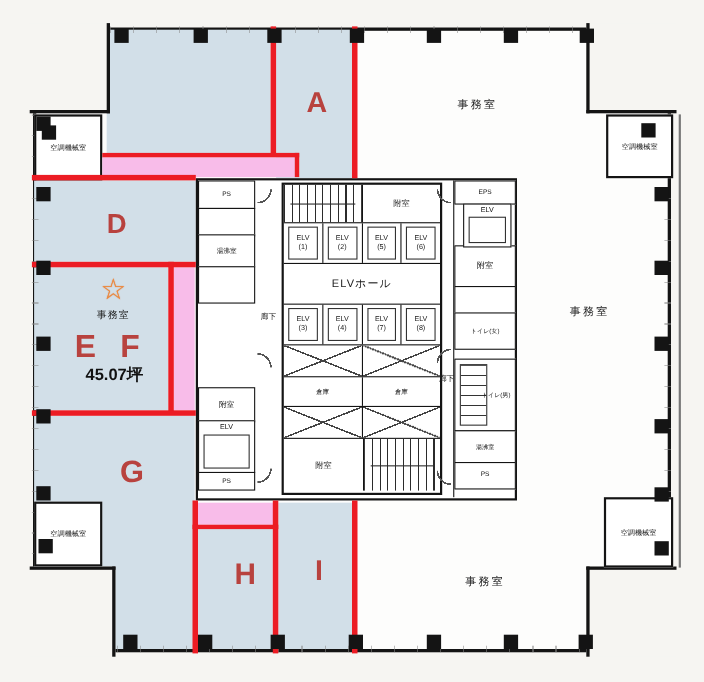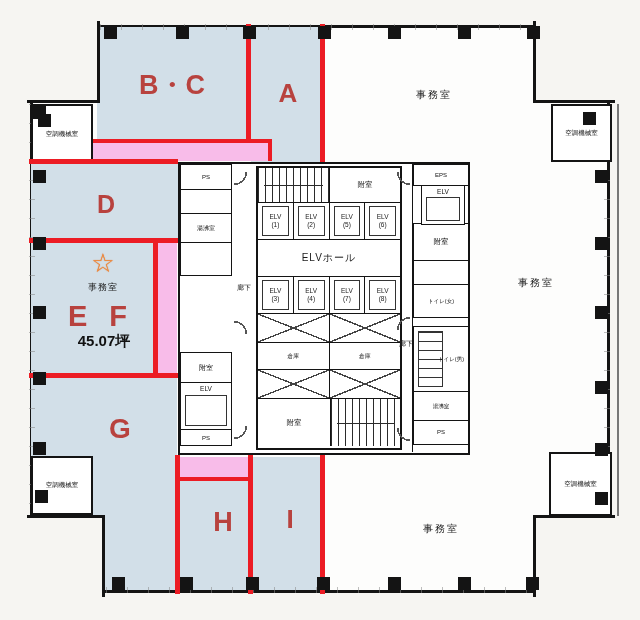--- a/index.html
+++ b/index.html
@@ -272,21 +272,20 @@
   <div class="abs redline" style="left:29px;top:238px;width:149px;height:5px;"></div>
   <div class="abs redline" style="left:153px;top:238px;width:5px;height:139px;"></div>
   <div class="abs redline" style="left:29px;top:373px;width:149px;height:5px;"></div>
   <div class="abs redline" style="left:175px;top:455px;width:5px;height:139px;"></div>
   <div class="abs redline" style="left:248px;top:455px;width:5px;height:139px;"></div>
   <div class="abs redline" style="left:320px;top:455px;width:5px;height:139px;"></div>
   <div class="abs redline" style="left:175px;top:477px;width:78px;height:4px;"></div>
 
   <div class="abs columns"></div>
 
-  <div class="lbl zletter" style="left:172px;top:85px;font-size:27px;">B・C</div>
   <div class="lbl zletter" style="left:288px;top:93px;font-size:26px;">A</div>
   <div class="lbl zletter" style="left:106px;top:204px;font-size:25px;">D</div>
   <div class="lbl zletter" style="left:101px;top:316px;font-size:29px;letter-spacing:7px;">E F</div>
   <div class="lbl zletter" style="left:120px;top:429px;font-size:28px;">G</div>
   <div class="lbl zletter" style="left:223px;top:522px;font-size:27px;">H</div>
   <div class="lbl zletter" style="left:290px;top:519px;font-size:26px;">I</div>
 
   <div class="lbl star" style="left:103px;top:263px;">☆</div>
   <div class="lbl" style="left:103px;top:287px;font-size:9px;letter-spacing:1px;">事務室</div>
   <div class="lbl area" style="left:104px;top:341px;">45.07坪</div>

